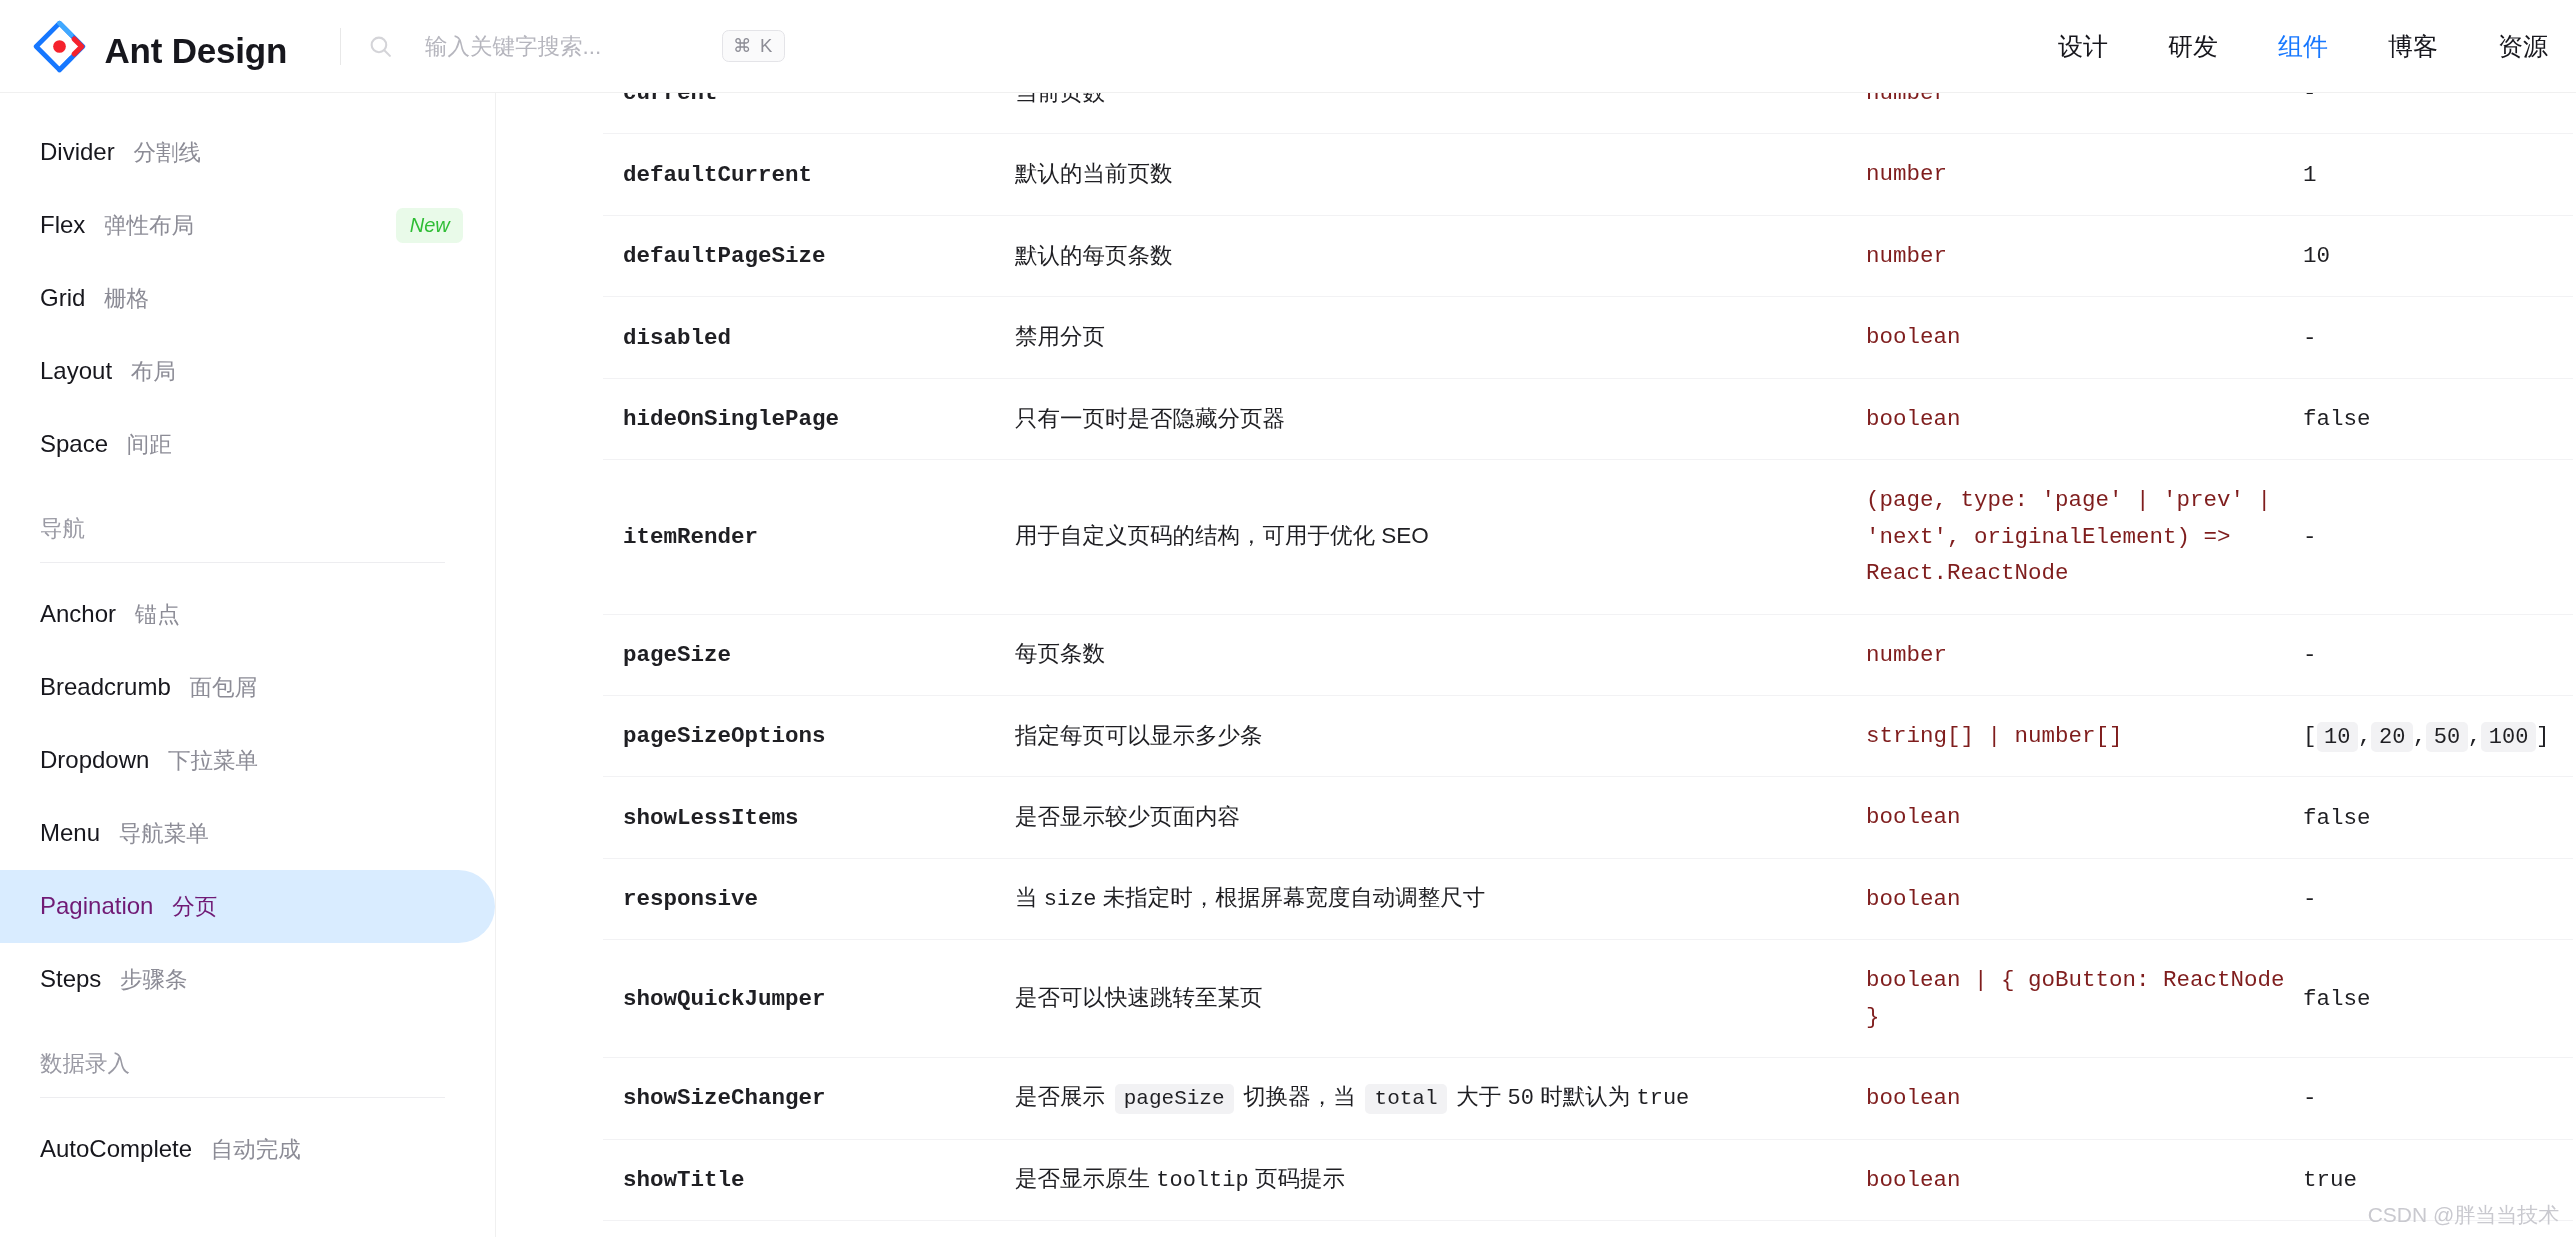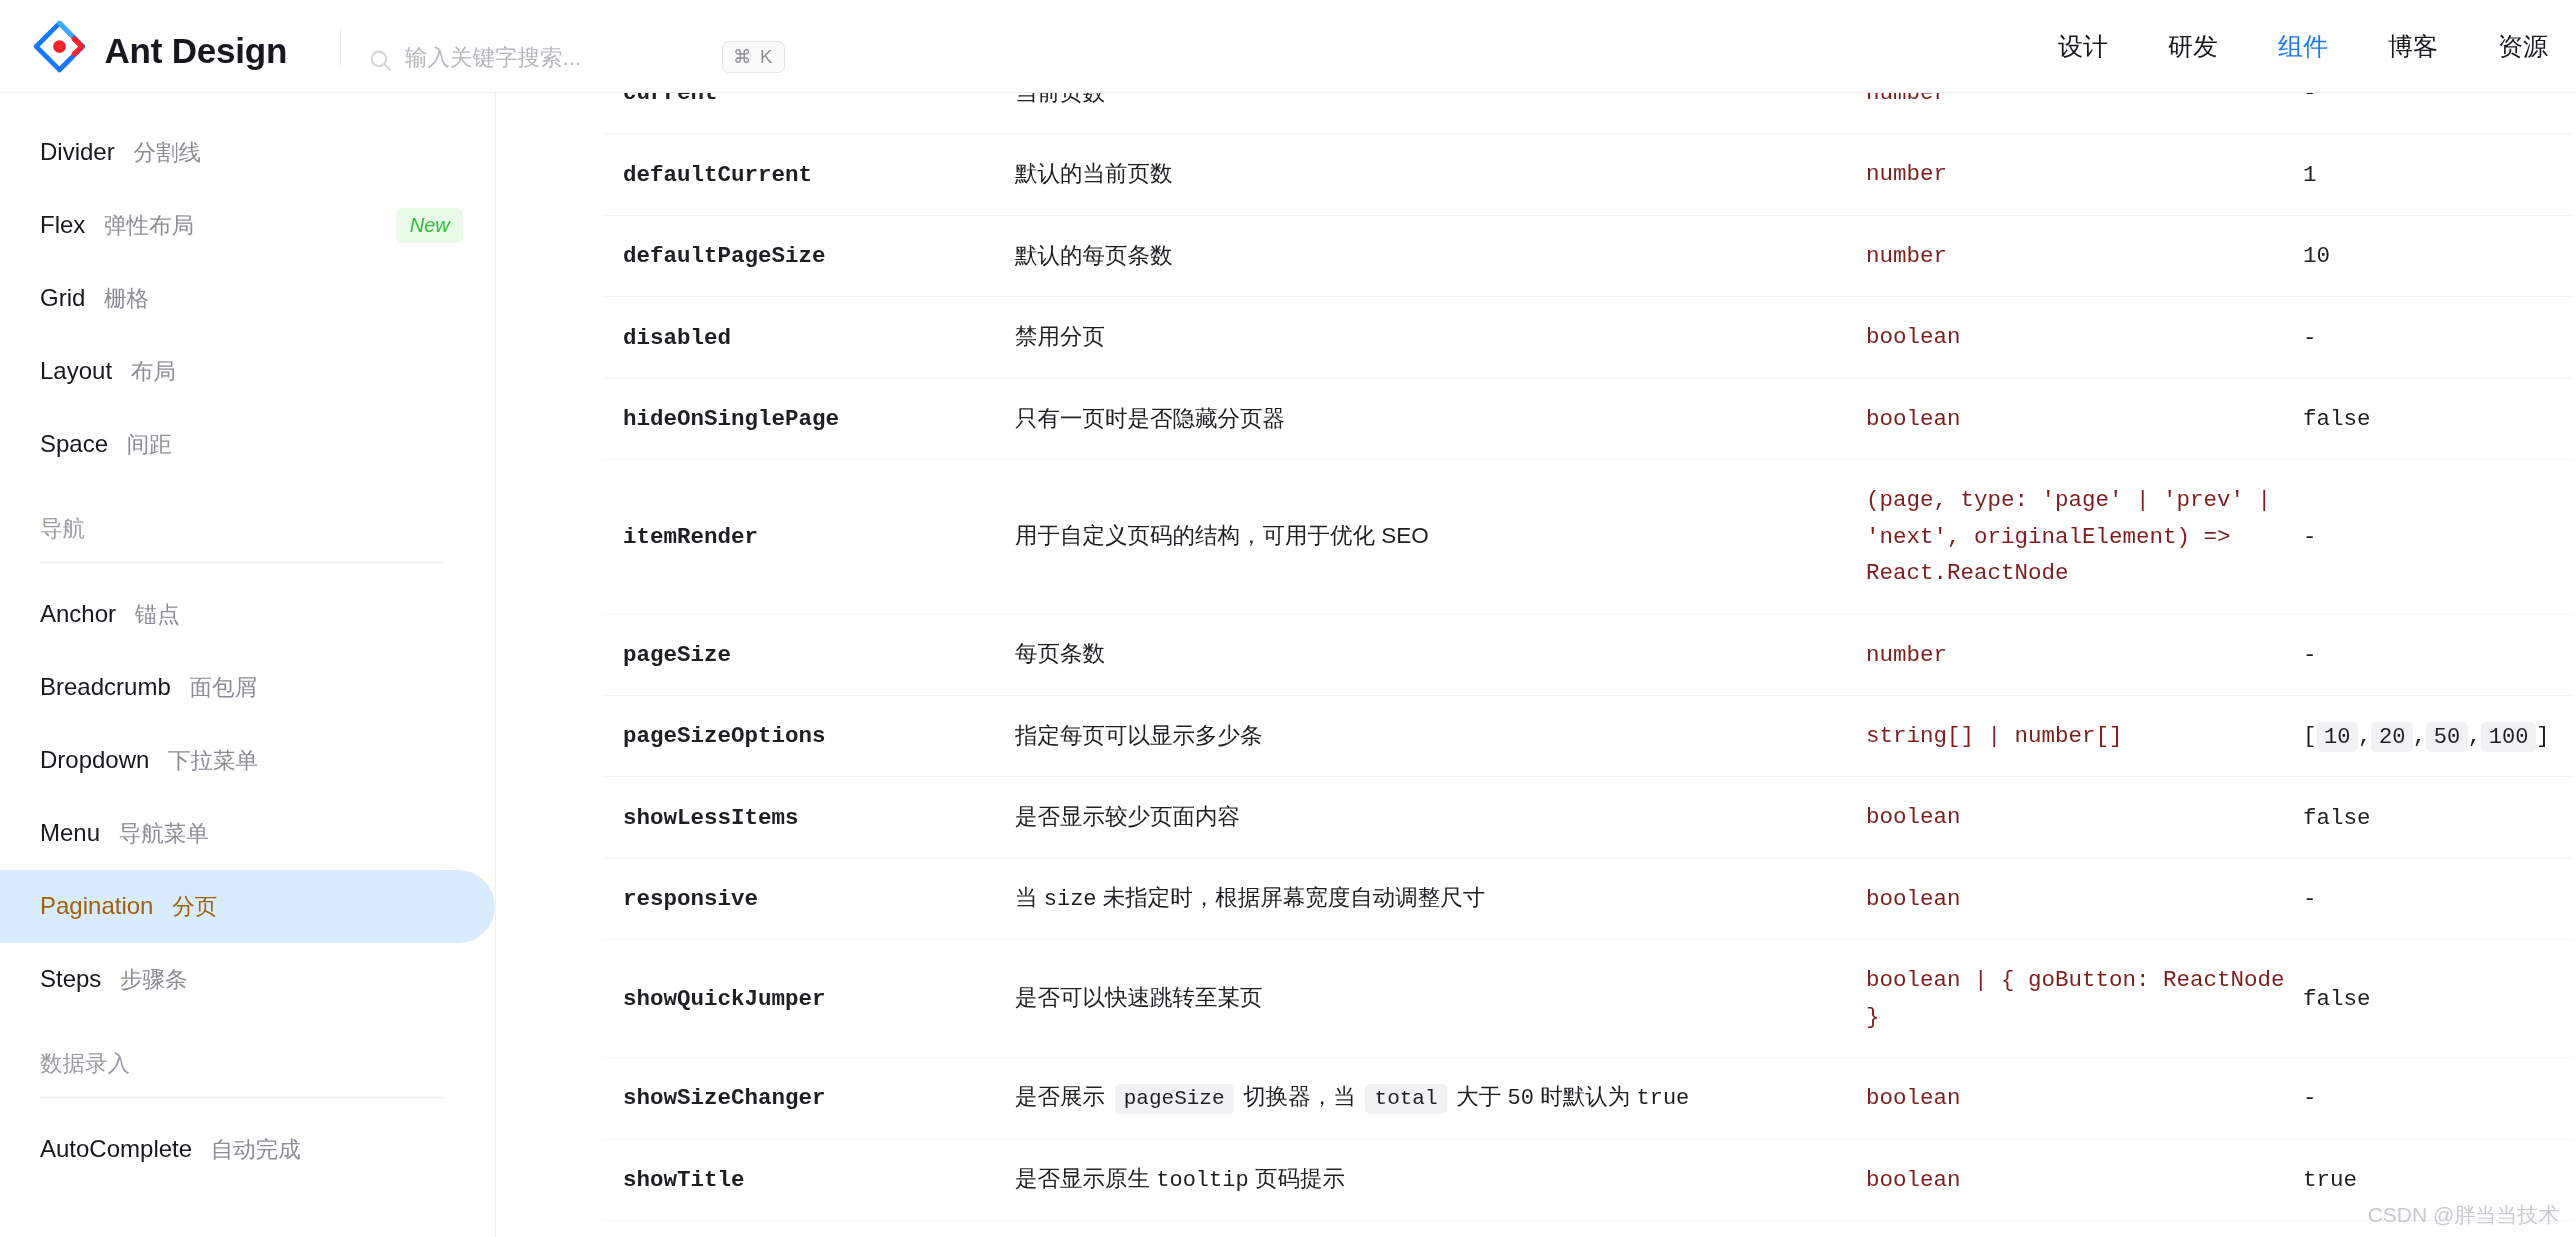--- a/index.html
+++ b/index.html
@@ -28,24 +28,24 @@
   .logo-mark { width: 53px; height: 53px; display: block; }
   .brand-title {
     font-size: 35px; font-weight: 700; color: #17171d;
     letter-spacing: -0.2px; white-space: nowrap; margin-top: 9px;
   }
   .header-divider {
     width: 0.8px; height: 37px; background: #e8e8e8;
     margin-left: 53px; margin-right: 0;
   }
   .search-wrap {
-    display: flex; align-items: flex-end;
+    display: flex; align-items: center;
     margin-left: 27px;
     width: 417px; height: 53px;
-    gap: 12px;
+    gap: 32px;
   }
   .search-icon { width: 25px; height: 25px; flex: none; opacity: .42; }
   .search-placeholder {
     font-size: 22.5px; color: #b6b6be; flex: 1; white-space: nowrap;
   }
   .kbd-chip {
     height: 32px; min-width: 52px; padding: 0 10px;
     border: 0.8px solid #e4e4e8; border-radius: 6.7px;
     background: #fafafb;
     display: flex; align-items: center; justify-content: center;
@@ -80,21 +80,21 @@
     border-bottom-right-radius: 37px;
     gap: 7px;
   }
   .side-item .en {
     font-size: 24px; color: #17171d; white-space: nowrap;
   }
   .side-item .cn {
     font-size: 22.5px; color: #8c8c96; margin-left: 11.7px; white-space: nowrap;
   }
   .side-item.active { background: #d9ecff; }
-  .side-item.active .en, .side-item.active .cn { color: #a16207; }
+  .side-item.active .en, .side-item.active .cn { color: #701a75; }
   .badge-new {
     margin-left: auto;
     background: #e9fae9; color: #2fbd35;
     font-size: 20px; line-height: 1;
     padding: 7.5px 13.3px; border-radius: 6.7px;
     white-space: nowrap;
     font-style: italic;
   }
   .side-group {
     padding-left: 40px; padding-right: 50px;

